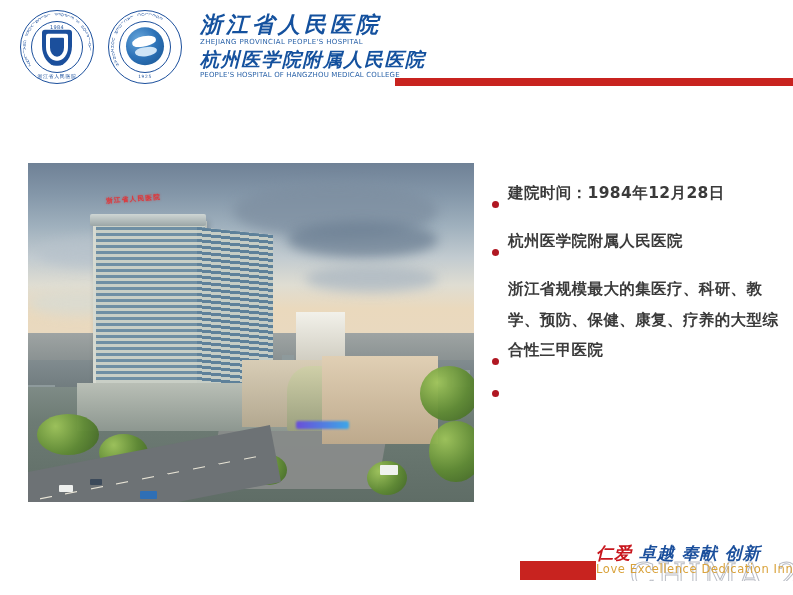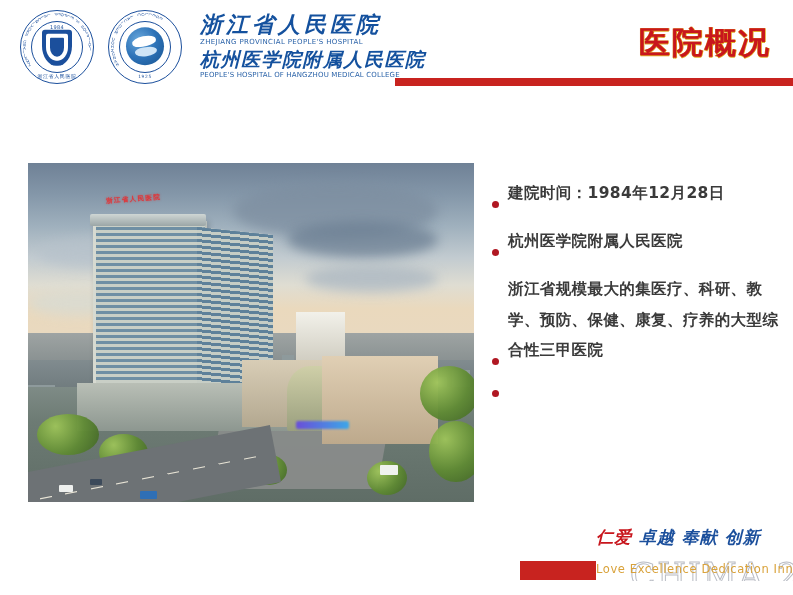--- a/index.html
+++ b/index.html
@@ -420,21 +420,21 @@
     position: absolute;
     left: 520px;
     top: 561px;
     width: 76px;
     height: 19px;
     background: #c8231f;
   }
   .footer-cn {
     position: absolute;
     left: 596px;
-    top: 526px;
+    top: 542px;
     font-family: "DejaVu Serif", "Liberation Serif", serif;
     font-size: 17px;
     font-weight: bold;
     font-style: italic;
     letter-spacing: 1px;
     white-space: nowrap;
   }
   .footer-cn .w1 { color: #c8161d; }
   .footer-cn .w2,
   .footer-cn .w3 { color: #1b4f9c; }
@@ -548,21 +548,20 @@
     </div>
 
     <div class="wordmark">
       <div class="wm-cn">浙江省人民医院</div>
       <div class="wm-en">ZHEJIANG PROVINCIAL PEOPLE'S HOSPITAL</div>
       <div class="wm-cn small">杭州医学院附属人民医院</div>
       <div class="wm-en tight">PEOPLE'S HOSPITAL OF HANGZHOU MEDICAL COLLEGE</div>
     </div>
   </div>
 
-  <div class="slide-title">医院概况</div>
   <div class="header-rule"></div>
 
   <div class="photo">
     <div class="sky"></div>
 
     <div class="cloud" style="left:46%;top:6%;width:46%;height:16%;background:#7d8ea0;"></div>
     <div class="cloud" style="left:58%;top:17%;width:34%;height:11%;background:#6c7f93;"></div>
     <div class="cloud" style="left:2%;top:22%;width:26%;height:9%;background:#b7c2cb;"></div>
     <div class="cloud" style="left:62%;top:30%;width:30%;height:8%;background:#aab6c1;"></div>
     <div class="cloud" style="left:0%;top:38%;width:22%;height:7%;background:#d7dbd4;"></div>

